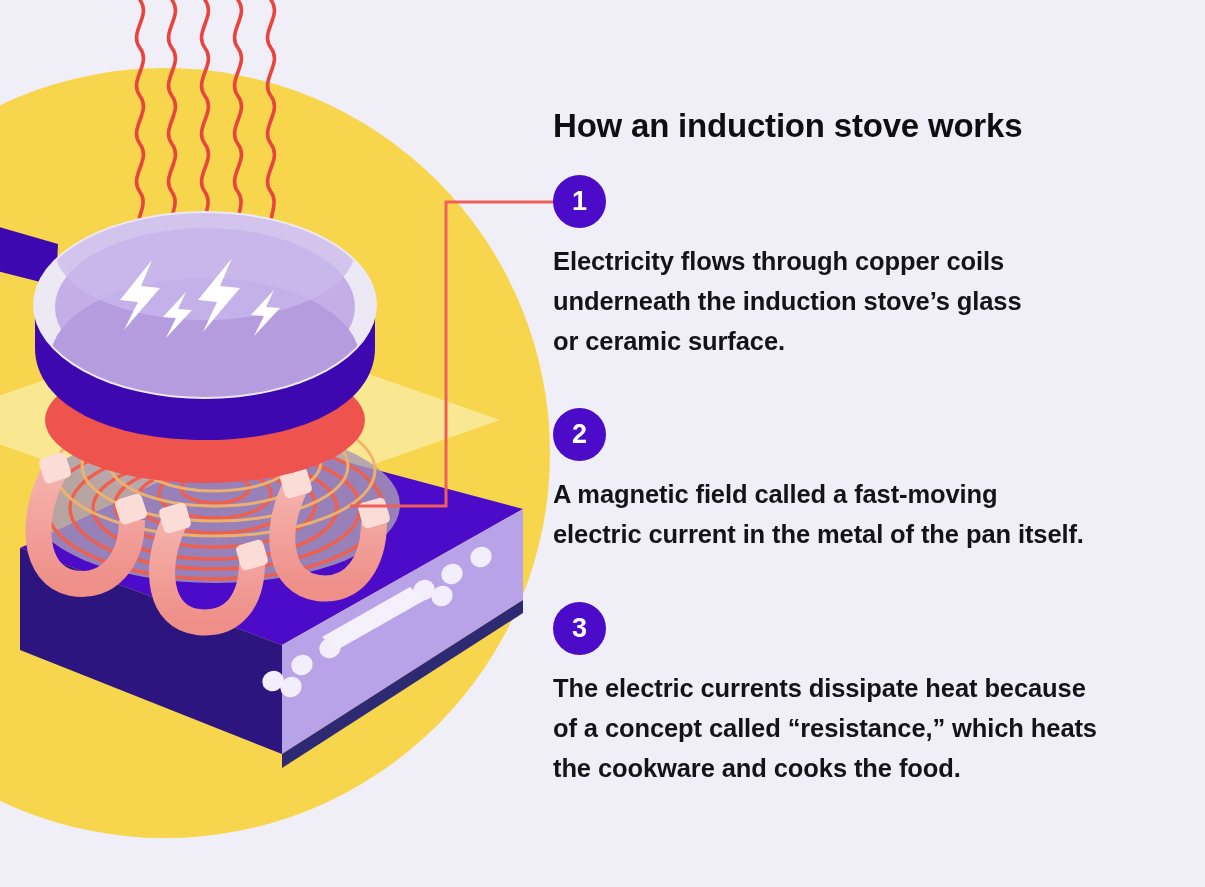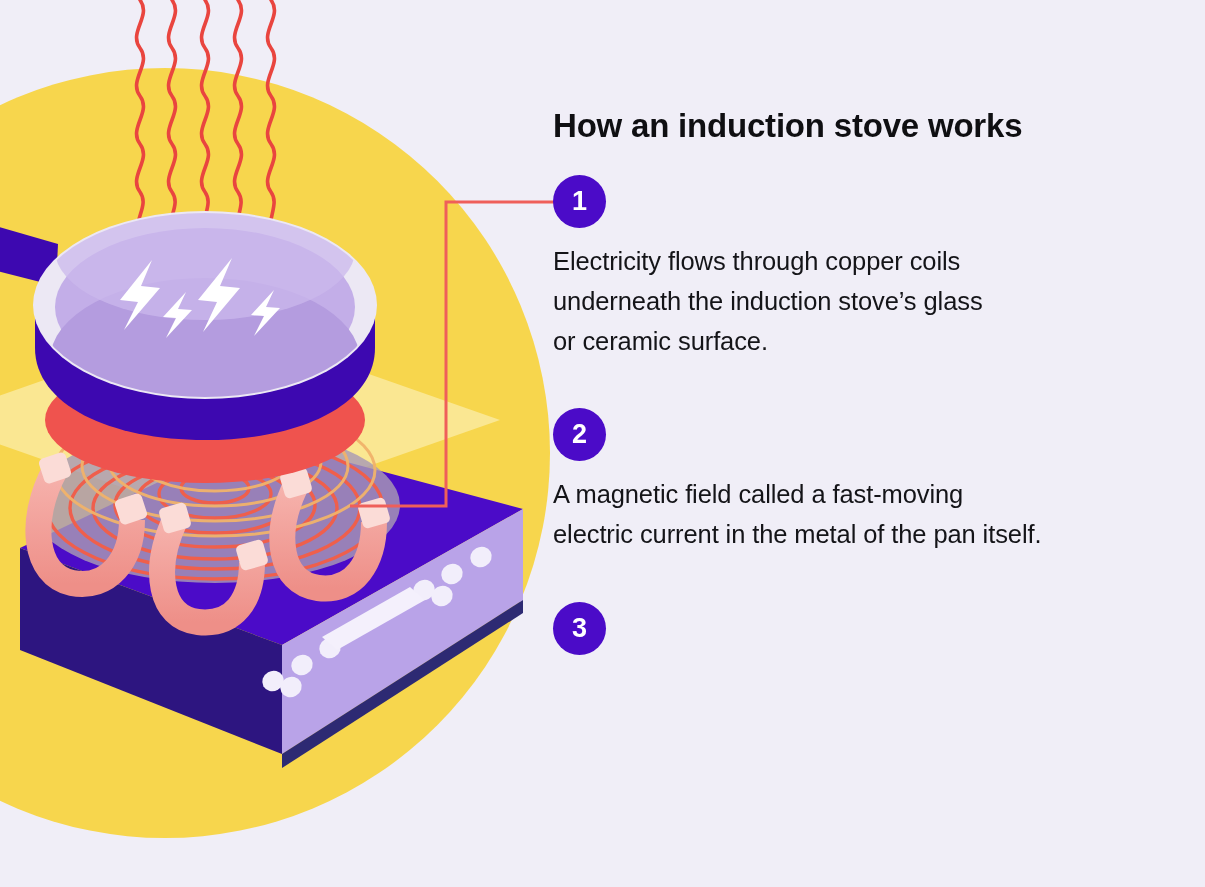--- a/index.html
+++ b/index.html
@@ -30,20 +30,21 @@
     background:#4b0bc8;color:#ffffff;
     font-size:27px;font-weight:bold;
     display:flex;align-items:center;justify-content:center;
     line-height:1;
   }
   .steptext{
     margin-top:13px;
     font-size:25.5px;line-height:40px;color:#141418;
     letter-spacing:-0.1px;
     white-space:pre-line;
+    font-weight:bold;
   }
   #step1{top:175px;}
   #step2{top:408px;}
   #step3{top:602px;}
 </style>
 </head>
 <body>
 
 <div id="root">
 
@@ -166,16 +167,19 @@
     </div>
 
     <div class="step" id="step2">
       <div class="badge">2</div>
       <div class="steptext">A magnetic field called a fast-moving
 electric current in the metal of the pan itself.</div>
     </div>
 
     <div class="step" id="step3">
       <div class="badge">3</div>
+      <div class="steptext">The electric currents dissipate heat because
+of a concept called “resistance,” which heats
+the cookware and cooks the food.</div>
     </div>
 
   </div>
 </div>
 
 </body></html>

